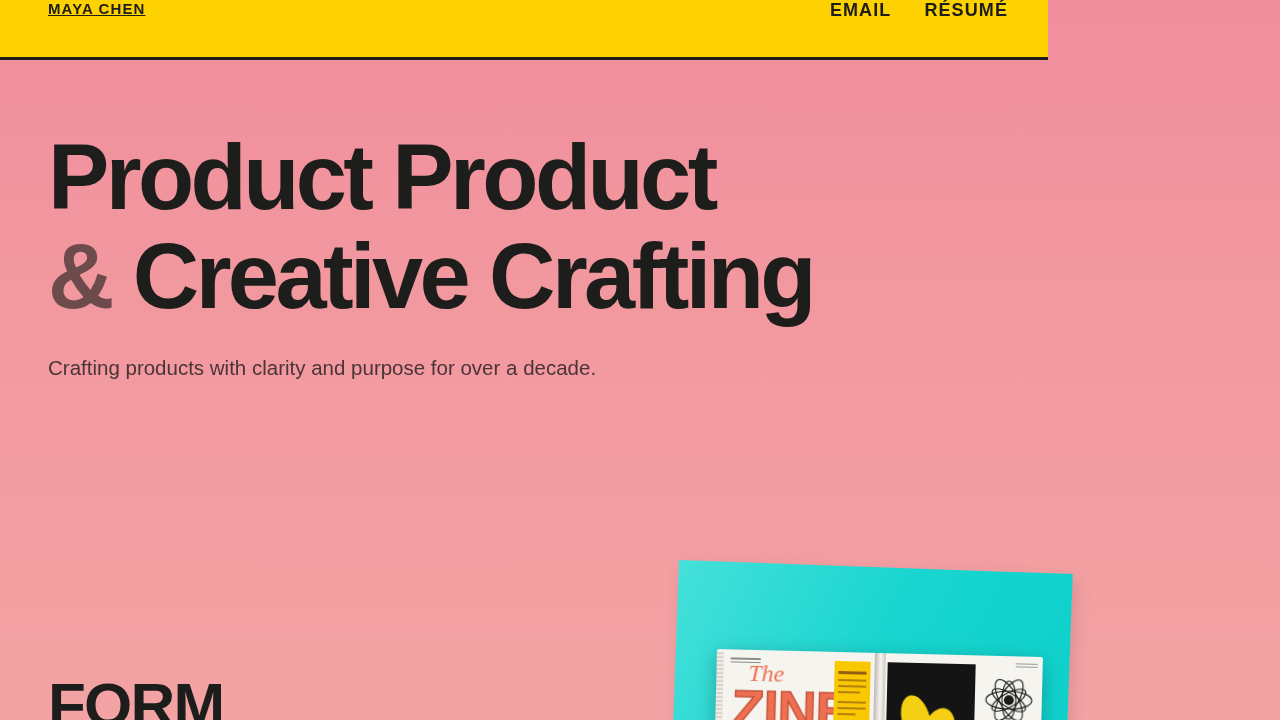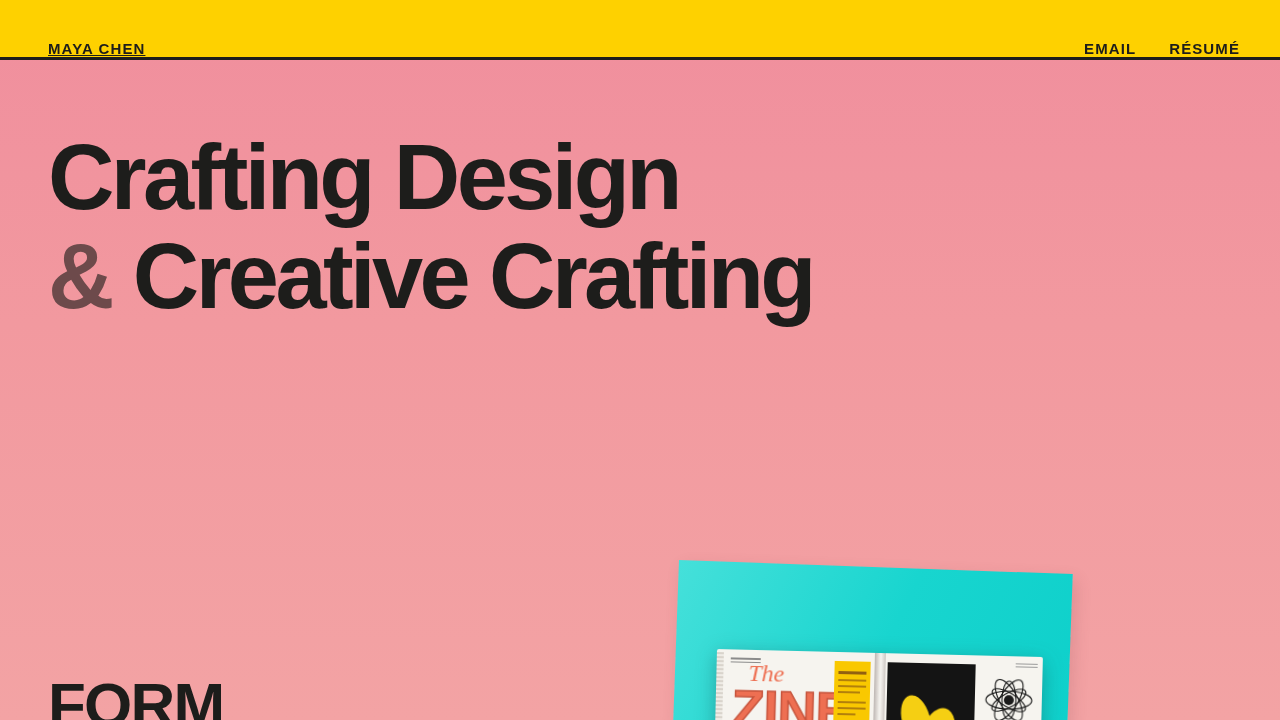--- a/index.html
+++ b/index.html
@@ -6,38 +6,38 @@
   html, body { width:1280px; height:720px; overflow:hidden; }
   body {
     font-family:"Liberation Sans", sans-serif;
     background:linear-gradient(180deg, #f08e9d 0%, #f2999f 45%, #f3a3a4 100%);
     position:relative;
   }
 
   
   #site-header {
     position:absolute; top:0; left:0;
-    width:1280px; height:60px;
+    width:1048px; height:60px;
     background:#fed100;
     border-bottom:3px solid #1d1d1b;
-    display:flex; align-items:flex-end;
+    display:flex; align-items:flex-start;
     padding:0 40px 0 48px;
     z-index:40;
   }
   #brand {
     font-size:15px; font-weight:bold;
     letter-spacing:1.1px; color:#1d1d1b;
     white-space:nowrap;
   }
   #main-nav {
     margin-left:auto;
     display:flex; align-items:center; gap:33px;
   }
   .nav-link {
-    font-size:15px; font-weight:bold;
+    font-size:18px; font-weight:bold;
     letter-spacing:1.1px; color:#1d1d1b;
     text-decoration:none; white-space:nowrap;
   }
 
   
   #hero { position:absolute; top:60px; left:0; width:1280px; z-index:20; }
   #hero-headline {
     position:absolute; left:48px; top:68px;
     font-size:92px; font-weight:bold;
     letter-spacing:-3.6px; line-height:99px;
@@ -154,26 +154,27 @@
   <a href="#" class="brand" id="brand">MAYA CHEN</a>
 
   <nav id="main-nav">
     <a href="#" class="nav-link">EMAIL</a>
     <a href="#" class="nav-link">RÉSUMÉ</a>
   </nav>
 </header>
 
 <section id="hero">
   <h1 id="hero-headline">
-    <span>Crafting Design</span><br>
+    <span>Product Product</span><br>
     <span class="amp">&amp;</span>
     <span>Creative Crafting</span>
   </h1>
 
   <p id="hero-sub">
+    <span>Crafting products with clarity and purpose for over a decade.</span>
   </p>
 </section>
 
 <div id="feature-media">
   <div id="teal-panel"></div>
 
   <div id="magazine-photo">
     <div class="mag-page" id="mag-left">
       <div class="mag-kicker"></div>
       <div id="mag-the">The</div>

